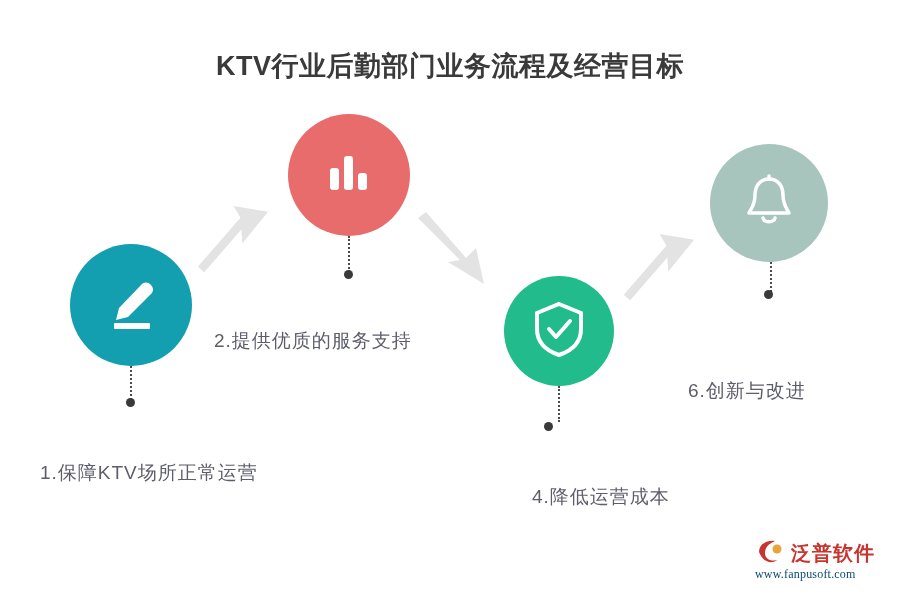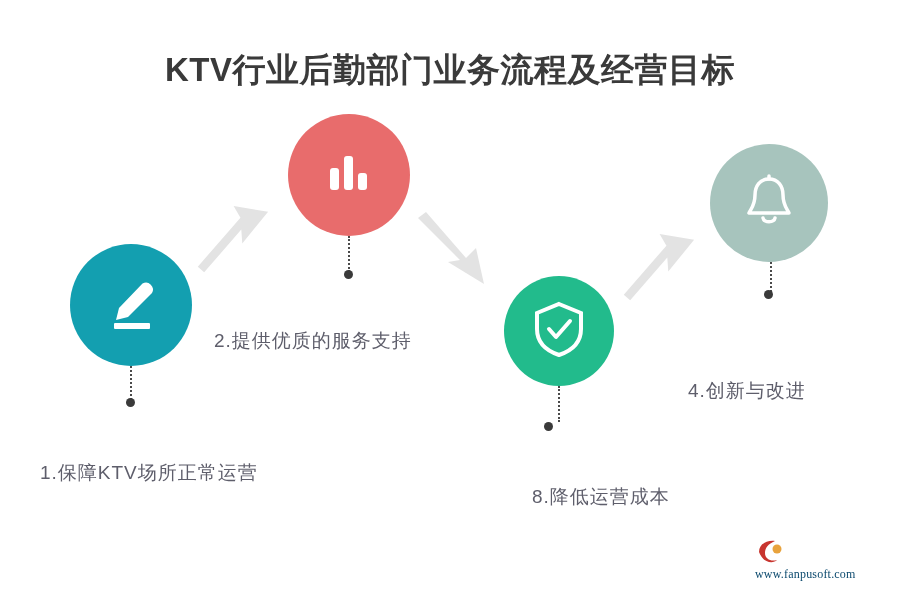--- a/index.html
+++ b/index.html
@@ -18,21 +18,21 @@
     position: relative;
     width: 900px;
     height: 600px;
   }
   .title {
     position: absolute;
     left: 0;
     top: 48px;
     width: 900px;
     text-align: center;
-    font-size: 33px;
+    font-size: 27px;
     font-weight: bold;
     color: #3a3a3a;
     letter-spacing: 0.5px;
     font-family: "Liberation Sans", sans-serif;
   }
   .circle {
     position: absolute;
     border-radius: 50%;
     display: flex;
     align-items: center;
@@ -146,38 +146,39 @@
   <div class="circle c3">
     <span>
       <svg width="56" height="58" viewBox="0 0 56 58">
         <path d="M28 4 L50 13 L50 29 C50 43 40 51 28 55 C16 51 6 43 6 29 L6 13 Z" fill="none" stroke="#ffffff" stroke-width="4"></path>
         <path d="M18 29 L25 37 L39 21" fill="none" stroke="#ffffff" stroke-width="4" stroke-linecap="round" stroke-linejoin="round"></path>
       </svg>
     </span>
   </div>
   <div class="dotline" style="left:558px; top:386px; height:36px;"></div>
   <div class="dot" style="left:544px; top:422px;"></div>
-  <div class="label" style="left:532px; top:484px;">8.降低运营成本</div>
+  <div class="label" style="left:532px; top:484px;">4.降低运营成本</div>
 
   <div class="circle c4">
     <span>
       <svg width="54" height="56" viewBox="0 0 54 56">
         <path d="M27 6 C18 6 13 13 13 22 C13 32 9 36 7 40 L47 40 C45 36 41 32 41 22 C41 13 36 6 27 6 Z" fill="none" stroke="#ffffff" stroke-width="3.5" stroke-linejoin="round"></path>
         <path d="M27 3 L27 6" stroke="#ffffff" stroke-width="3.5" stroke-linecap="round"></path>
         <path d="M21 45 C22 50 32 50 33 45" fill="none" stroke="#ffffff" stroke-width="3.5" stroke-linecap="round"></path>
       </svg>
     </span>
   </div>
   <div class="dotline" style="left:770px; top:262px; height:30px;"></div>
   <div class="dot" style="left:764px; top:290px;"></div>
-  <div class="label" style="left:688px; top:378px;">4.创新与改进</div>
+  <div class="label" style="left:688px; top:378px;">6.创新与改进</div>
 
   <div class="logo">
     <span style="position:absolute;left:0;top:-2px;">
       <svg width="32" height="28" viewBox="0 0 32 28">
         <path d="M4 14 C4 6 12 2 20 3 C13 6 10 10 10 15 C10 21 16 24 22 22 C18 26 8 25 4 14 Z" fill="#c8352f"></path>
         <circle cx="22" cy="11" r="4.5" fill="#e8a33d"></circle>
       </svg>
     </span>
+    <div class="logo-text">泛普软件</div>
     <div class="logo-url">www.fanpusoft.com</div>
   </div>
 
 </div>
 
 </body></html>

